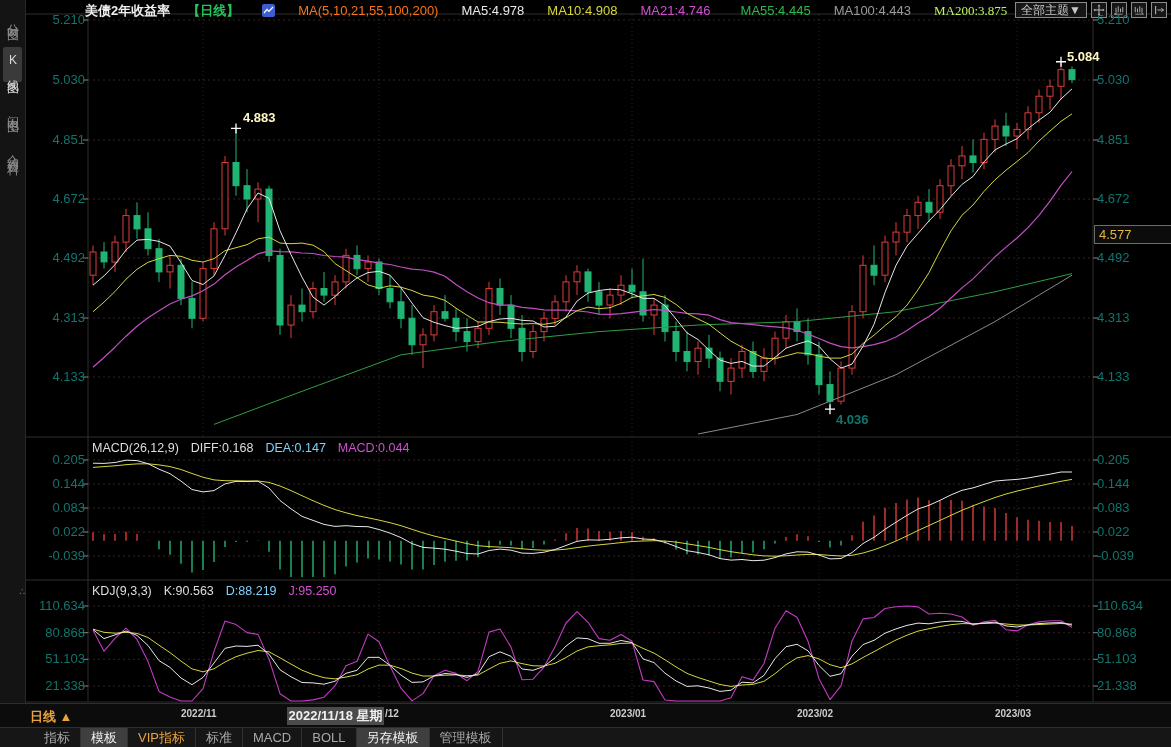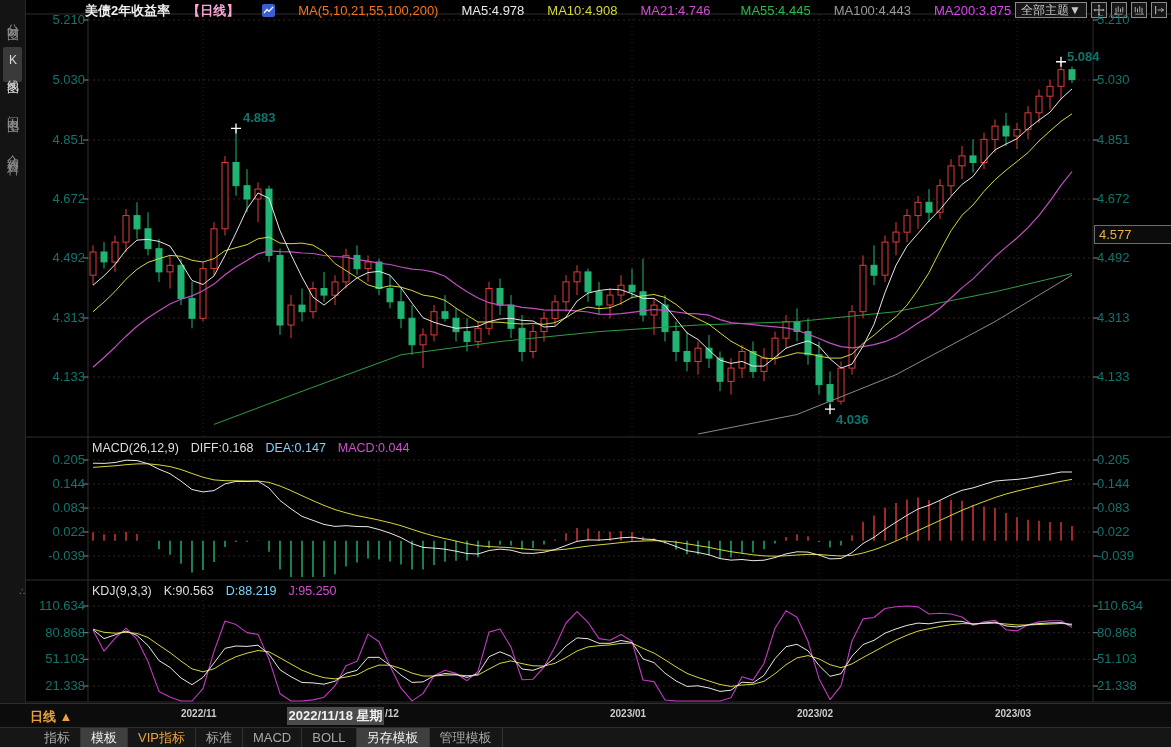--- a/index.html
+++ b/index.html
@@ -7,33 +7,33 @@
        font-family:"Liberation Sans","DejaVu Sans",sans-serif;}
   
   #sidebar{position:absolute;left:0;top:0;width:26px;height:703px;background:#141414;
            border-right:1px solid #272727;display:flex;flex-direction:column;align-items:center;padding-top:8px;box-sizing:border-box;}
   .side-tab{writing-mode:vertical-rl;text-orientation:upright;letter-spacing:3px;color:#8d8d8d;
             font-size:12px;margin:0 auto 18px;padding:6px 1px;border-radius:2px;cursor:default;}
   .side-tab.selected{background:#3a3a3a;color:#dcdcdc;}
   
   #header{position:absolute;left:85px;top:2px;height:17px;display:flex;align-items:center;gap:23px;font-size:13px;white-space:nowrap;}
   .hd-title{color:#efefef;font-weight:bold;}
-  .hd-period{color:#f9a8d4;font-weight:bold;}
+  .hd-period{color:#22c55e;font-weight:bold;}
   .hd-ma{color:#f97316;}
   .ma-val{font-size:13px;}
   #top-controls{position:absolute;top:2px;right:4px;display:flex;align-items:center;gap:4px;}
   .theme-btn{height:16px;border:1px solid #8a8a8a;background:#161616;color:#c8c8c8;font-size:12px;
              padding:0 5px;line-height:15px;cursor:pointer;}
   .icon-btn{width:16px;height:16px;border:1px solid #8a8a8a;background:#161616;display:flex;
             align-items:center;justify-content:center;padding:0;cursor:pointer;}
   
   .ylab{position:absolute;width:55px;left:30px;text-align:right;color:#0f766e;font-size:13px;line-height:15px;}
   .ylab.r{left:1097px;text-align:left;width:70px;}
   .anno{position:absolute;font-size:13px;font-weight:bold;}
-  .anno.red{color:#0f766e;} .anno.green{color:#0f766e;}
+  .anno.red{color:#fef9c3;} .anno.green{color:#0f766e;}
   #price-box{position:absolute;left:1094px;top:225px;width:74px;height:17px;line-height:17px;
              border:1px solid #6b6b6b;background:#0c0c0c;color:#e8b33d;font-size:13px;padding-left:4px;}
   
   .panel-hd{position:absolute;left:92px;display:flex;gap:12px;font-size:12.5px;white-space:nowrap;}
   .c-white{color:#dedede;} .c-yellow{color:#7dd3fc;} .c-mag{color:#d24fd2;}
   .panel-gear{position:absolute;left:19px;color:#777;font-size:10px;}
   
   #date-row{position:absolute;left:0;top:703px;width:1171px;height:24px;background:#0c0c0c;border-top:1px solid #2e2e2e;box-sizing:border-box;}
   .dlab{position:absolute;top:4px;color:#cccccc;font-size:10px;font-weight:bold;white-space:nowrap;}
   #period-lab{position:absolute;left:30px;top:4px;color:#e8a33d;font-size:13px;font-weight:bold;cursor:pointer;}
@@ -422,21 +422,21 @@
           <rect width="13" height="13" rx="2" fill="#3d5ed0"></rect>
           <path d="M2 9l3-3.5 2 2 4-4.5" stroke="#fff" stroke-width="1.2" fill="none"></path>
         </svg>
     </span>
     <span class="hd-ma">MA(5,10,21,55,100,200)</span>
     <span class="ma-val" style="color: rgb(232, 232, 232);">MA5:4.978</span>
     <span class="ma-val" style="color: rgb(214, 214, 60);">MA10:4.908</span>
     <span class="ma-val" style="color: rgb(210, 79, 210);">MA21:4.746</span>
     <span class="ma-val" style="color: rgb(45, 184, 77); margin-left: 7px;">MA55:4.445</span>
     <span class="ma-val" style="color: rgb(154, 154, 154);">MA100:4.443</span>
-    <span class="ma-val" style="color: #d946ef;">MA200:3.875</span>
+    <span class="ma-val" style="color: #bef264; font-family: Liberation Serif, serif;">MA200:3.875</span>
   </div>
 
   <div id="top-controls">
     <button class="theme-btn">全部主题▼</button>
     <button class="icon-btn">
       <svg width="12" height="12" viewBox="0 0 16 16">
           <path d="M8 2v12M2 8h12" stroke="#bbb" stroke-width="1.3"></path>
           <path d="M8 0.5l1.8 2.5H6.2zM8 15.5l1.8-2.5H6.2zM0.5 8l2.5-1.8v3.6zM15.5 8l-2.5-1.8v3.6z" fill="#bbb"></path>
         </svg>
     </button>

